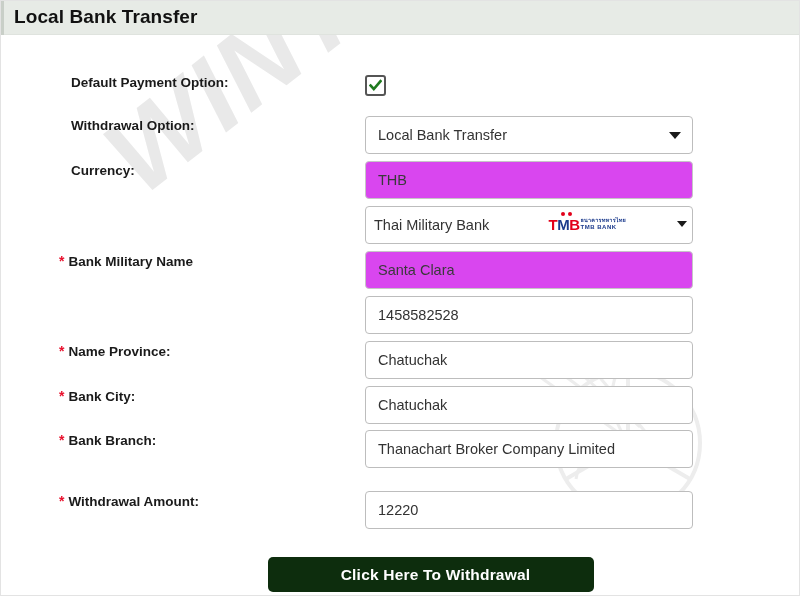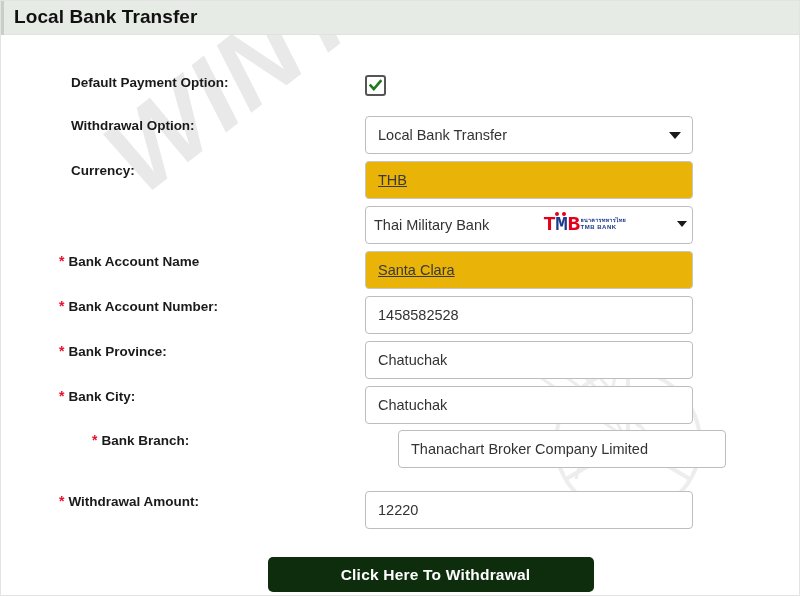--- a/index.html
+++ b/index.html
@@ -126,24 +126,23 @@
     border-radius: 4px;
     background: #ffffff;
     font-size: 14.5px;
     color: #333333;
     line-height: 36px;
     padding: 0 12px;
     white-space: nowrap;
     overflow: hidden;
   }
   .field.disabled {
-    background: #eab308;
+    background: #d946ef;
     border-color: #c6c6c6;
     color: #3a3a3a;
-    text-decoration: underline;
   }
   .field.select {
     padding-right: 34px;
   }
   .field.indent {
     padding-left: 8px;
   }
   .caret {
     position: absolute;
     right: 13px;
@@ -184,22 +183,22 @@
   .bank-logo {
     position: absolute;
     right: 22px;
     top: 7px;
     height: 22px;
     display: flex;
     align-items: center;
   }
   .tmb-letters {
     position: relative;
-    font-family: Liberation Mono, monospace;
-    font-size: 21px;
+    font-family: Liberation Sans, sans-serif;
+    font-size: 15px;
     font-weight: bold;
     letter-spacing: -0.5px;
     line-height: 21px;
   }
   .tmb-t { color: #e2001a; }
   .tmb-m { color: #1b3a8c; }
   .tmb-b { color: #e2001a; }
   .tmb-dots {
     position: absolute;
     left: 12px;
@@ -321,47 +320,44 @@
         <div class="tmb-sub">
           <span class="tmb-thai">ธนาคารทหารไทย</span>
           <span class="tmb-en">TMB BANK</span>
         </div>
       </div>
       <div class="caret small" style="left:676px;top:15px;"></div>
     </div>
 
     <div class="row" style="top:216px;">
       <div class="label req">
-        <span class="star">*</span><span>Bank Account Name</span>
+        <span class="star">*</span><span>Bank Military Name</span>
       </div>
       <div class="field disabled">Santa Clara</div>
     </div>
 
     <div class="row" style="top:261px;">
-      <div class="label req">
-        <span class="star">*</span><span>Bank Account Number:</span>
-      </div>
       <div class="field">1458582528</div>
     </div>
 
     <div class="row" style="top:306px;">
       <div class="label req">
-        <span class="star">*</span><span>Bank Province:</span>
+        <span class="star">*</span><span>Name Province:</span>
       </div>
       <div class="field">Chatuchak</div>
     </div>
 
     <div class="row" style="top:351px;">
       <div class="label req">
         <span class="star">*</span><span>Bank City:</span>
       </div>
       <div class="field">Chatuchak</div>
     </div>
 
-    <div class="row" style="top:395px;margin-left:33px;">
+    <div class="row" style="top:395px;">
       <div class="label req">
         <span class="star">*</span><span>Bank Branch:</span>
       </div>
       <div class="field">Thanachart Broker Company Limited</div>
     </div>
 
     <div class="row" style="top:456px;">
       <div class="label req">
         <span class="star">*</span><span>Withdrawal Amount:</span>
       </div>

